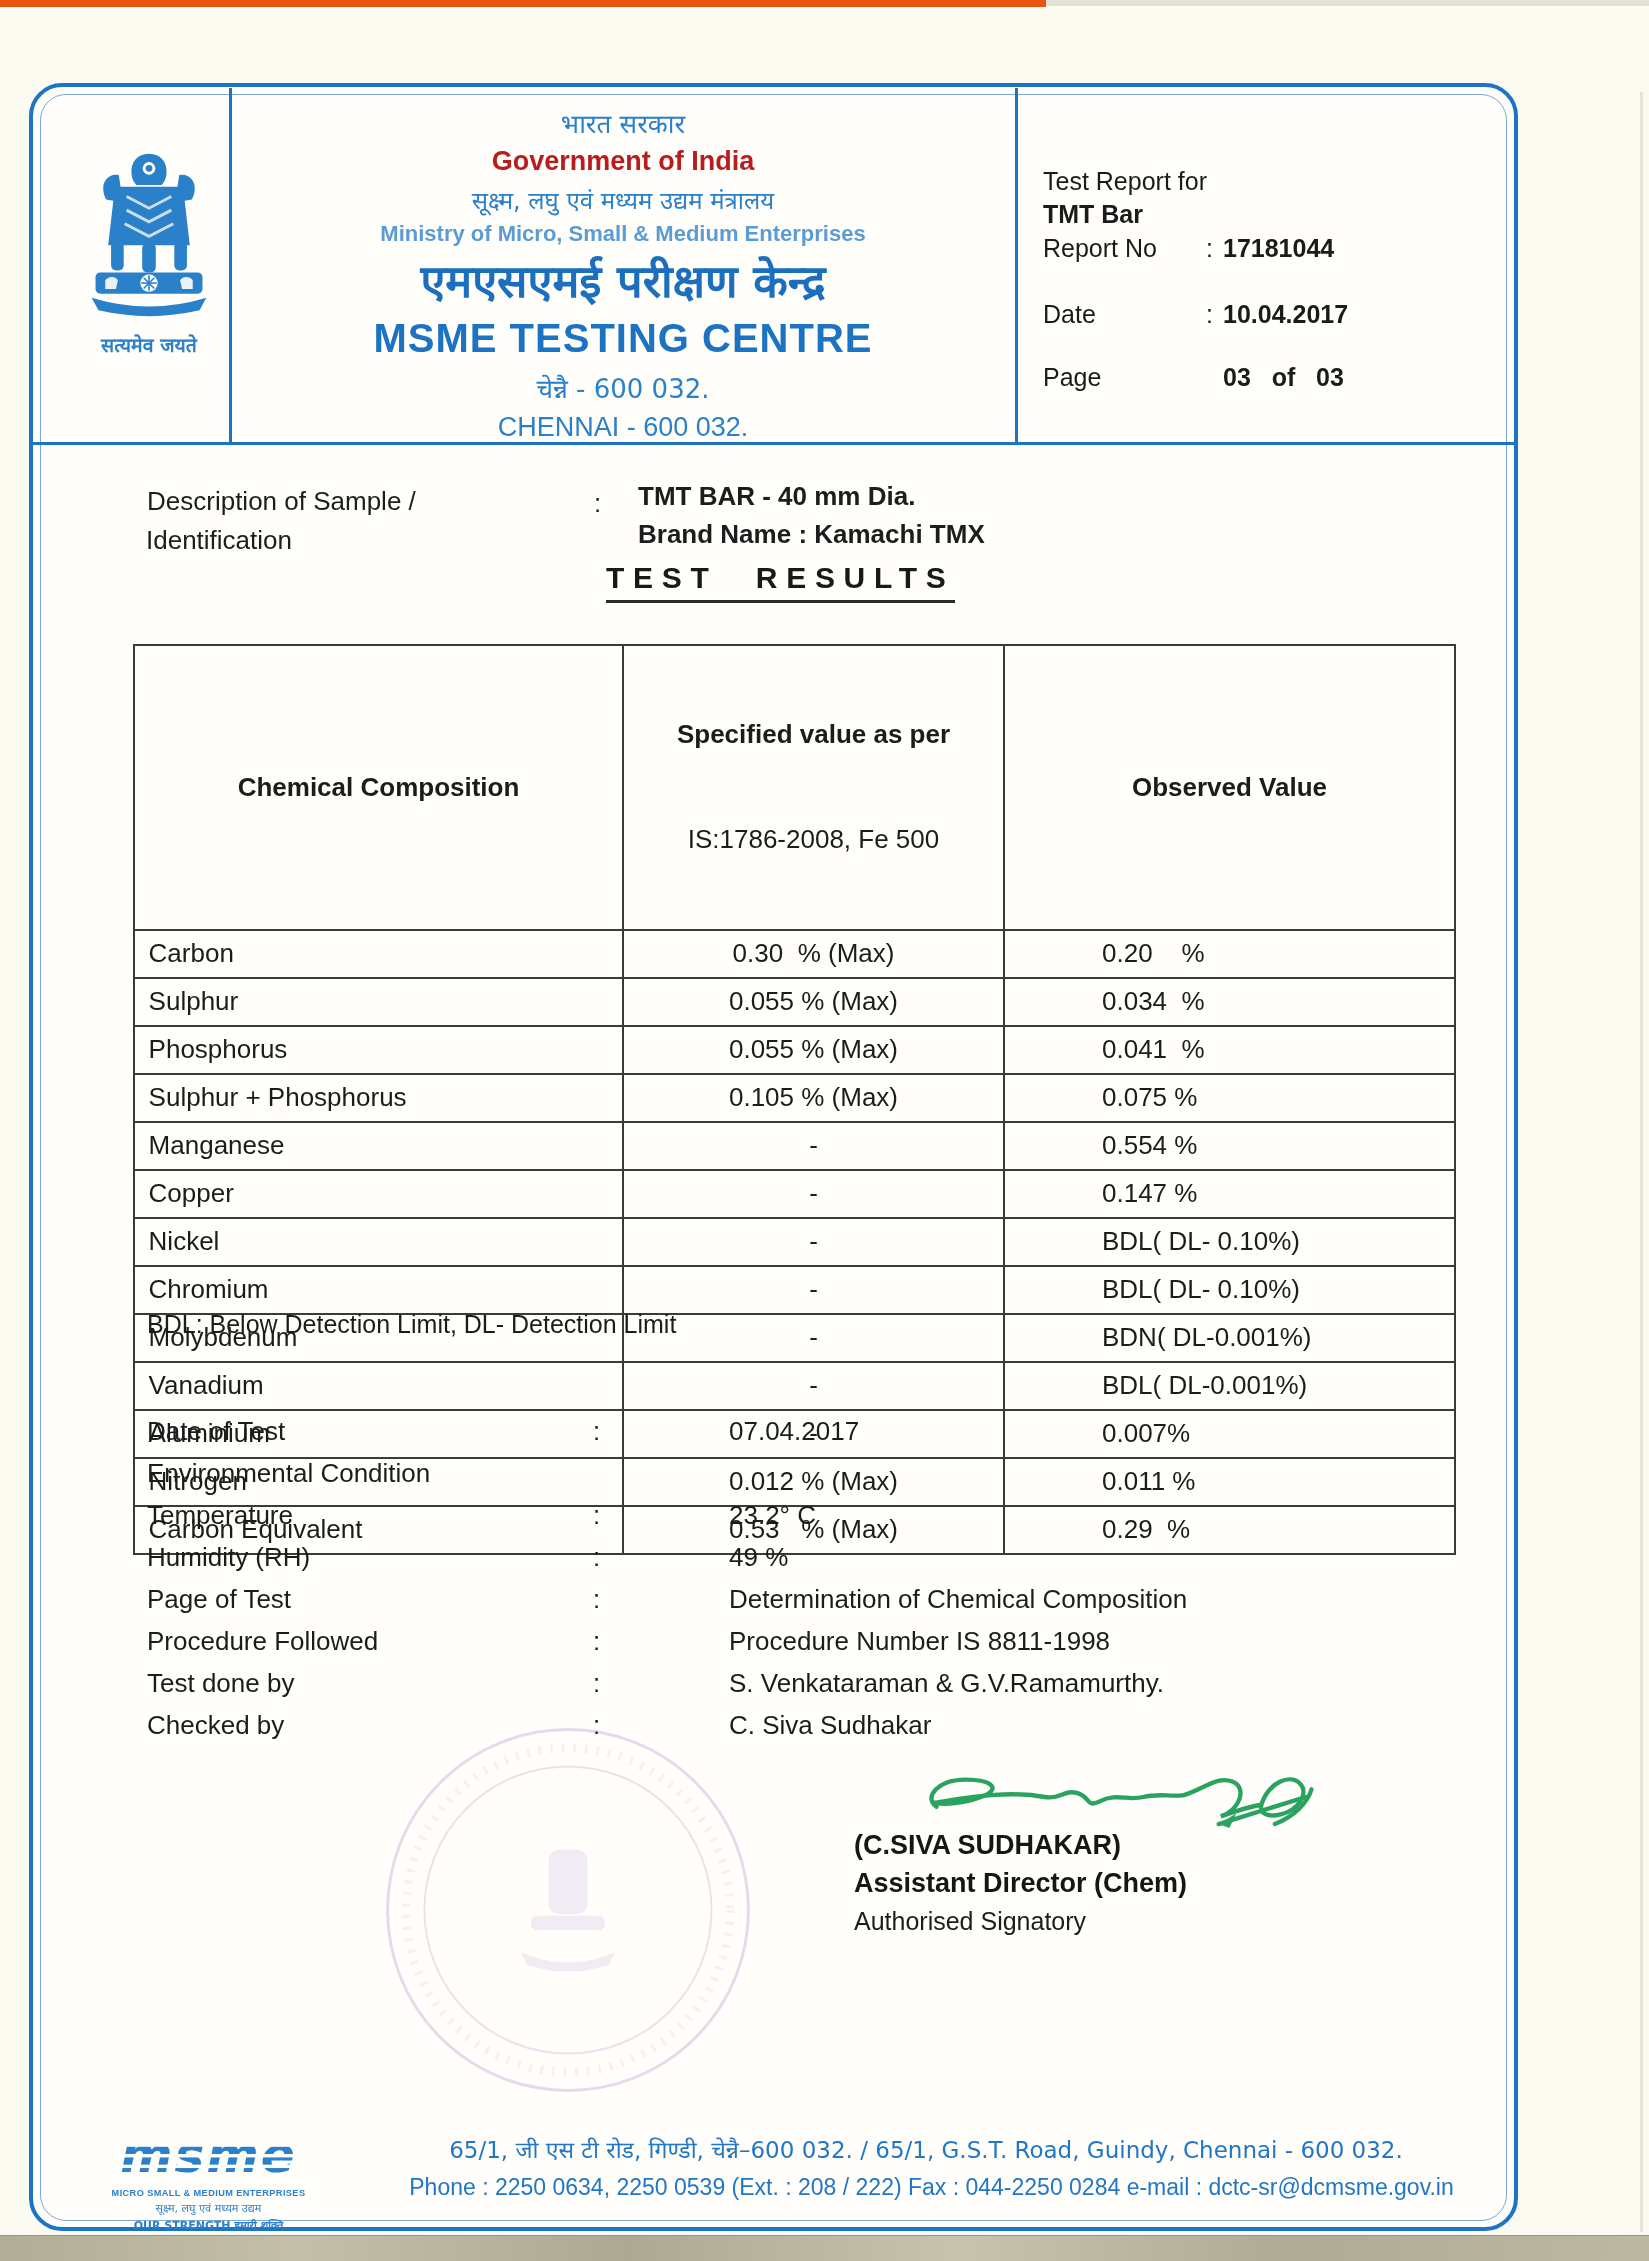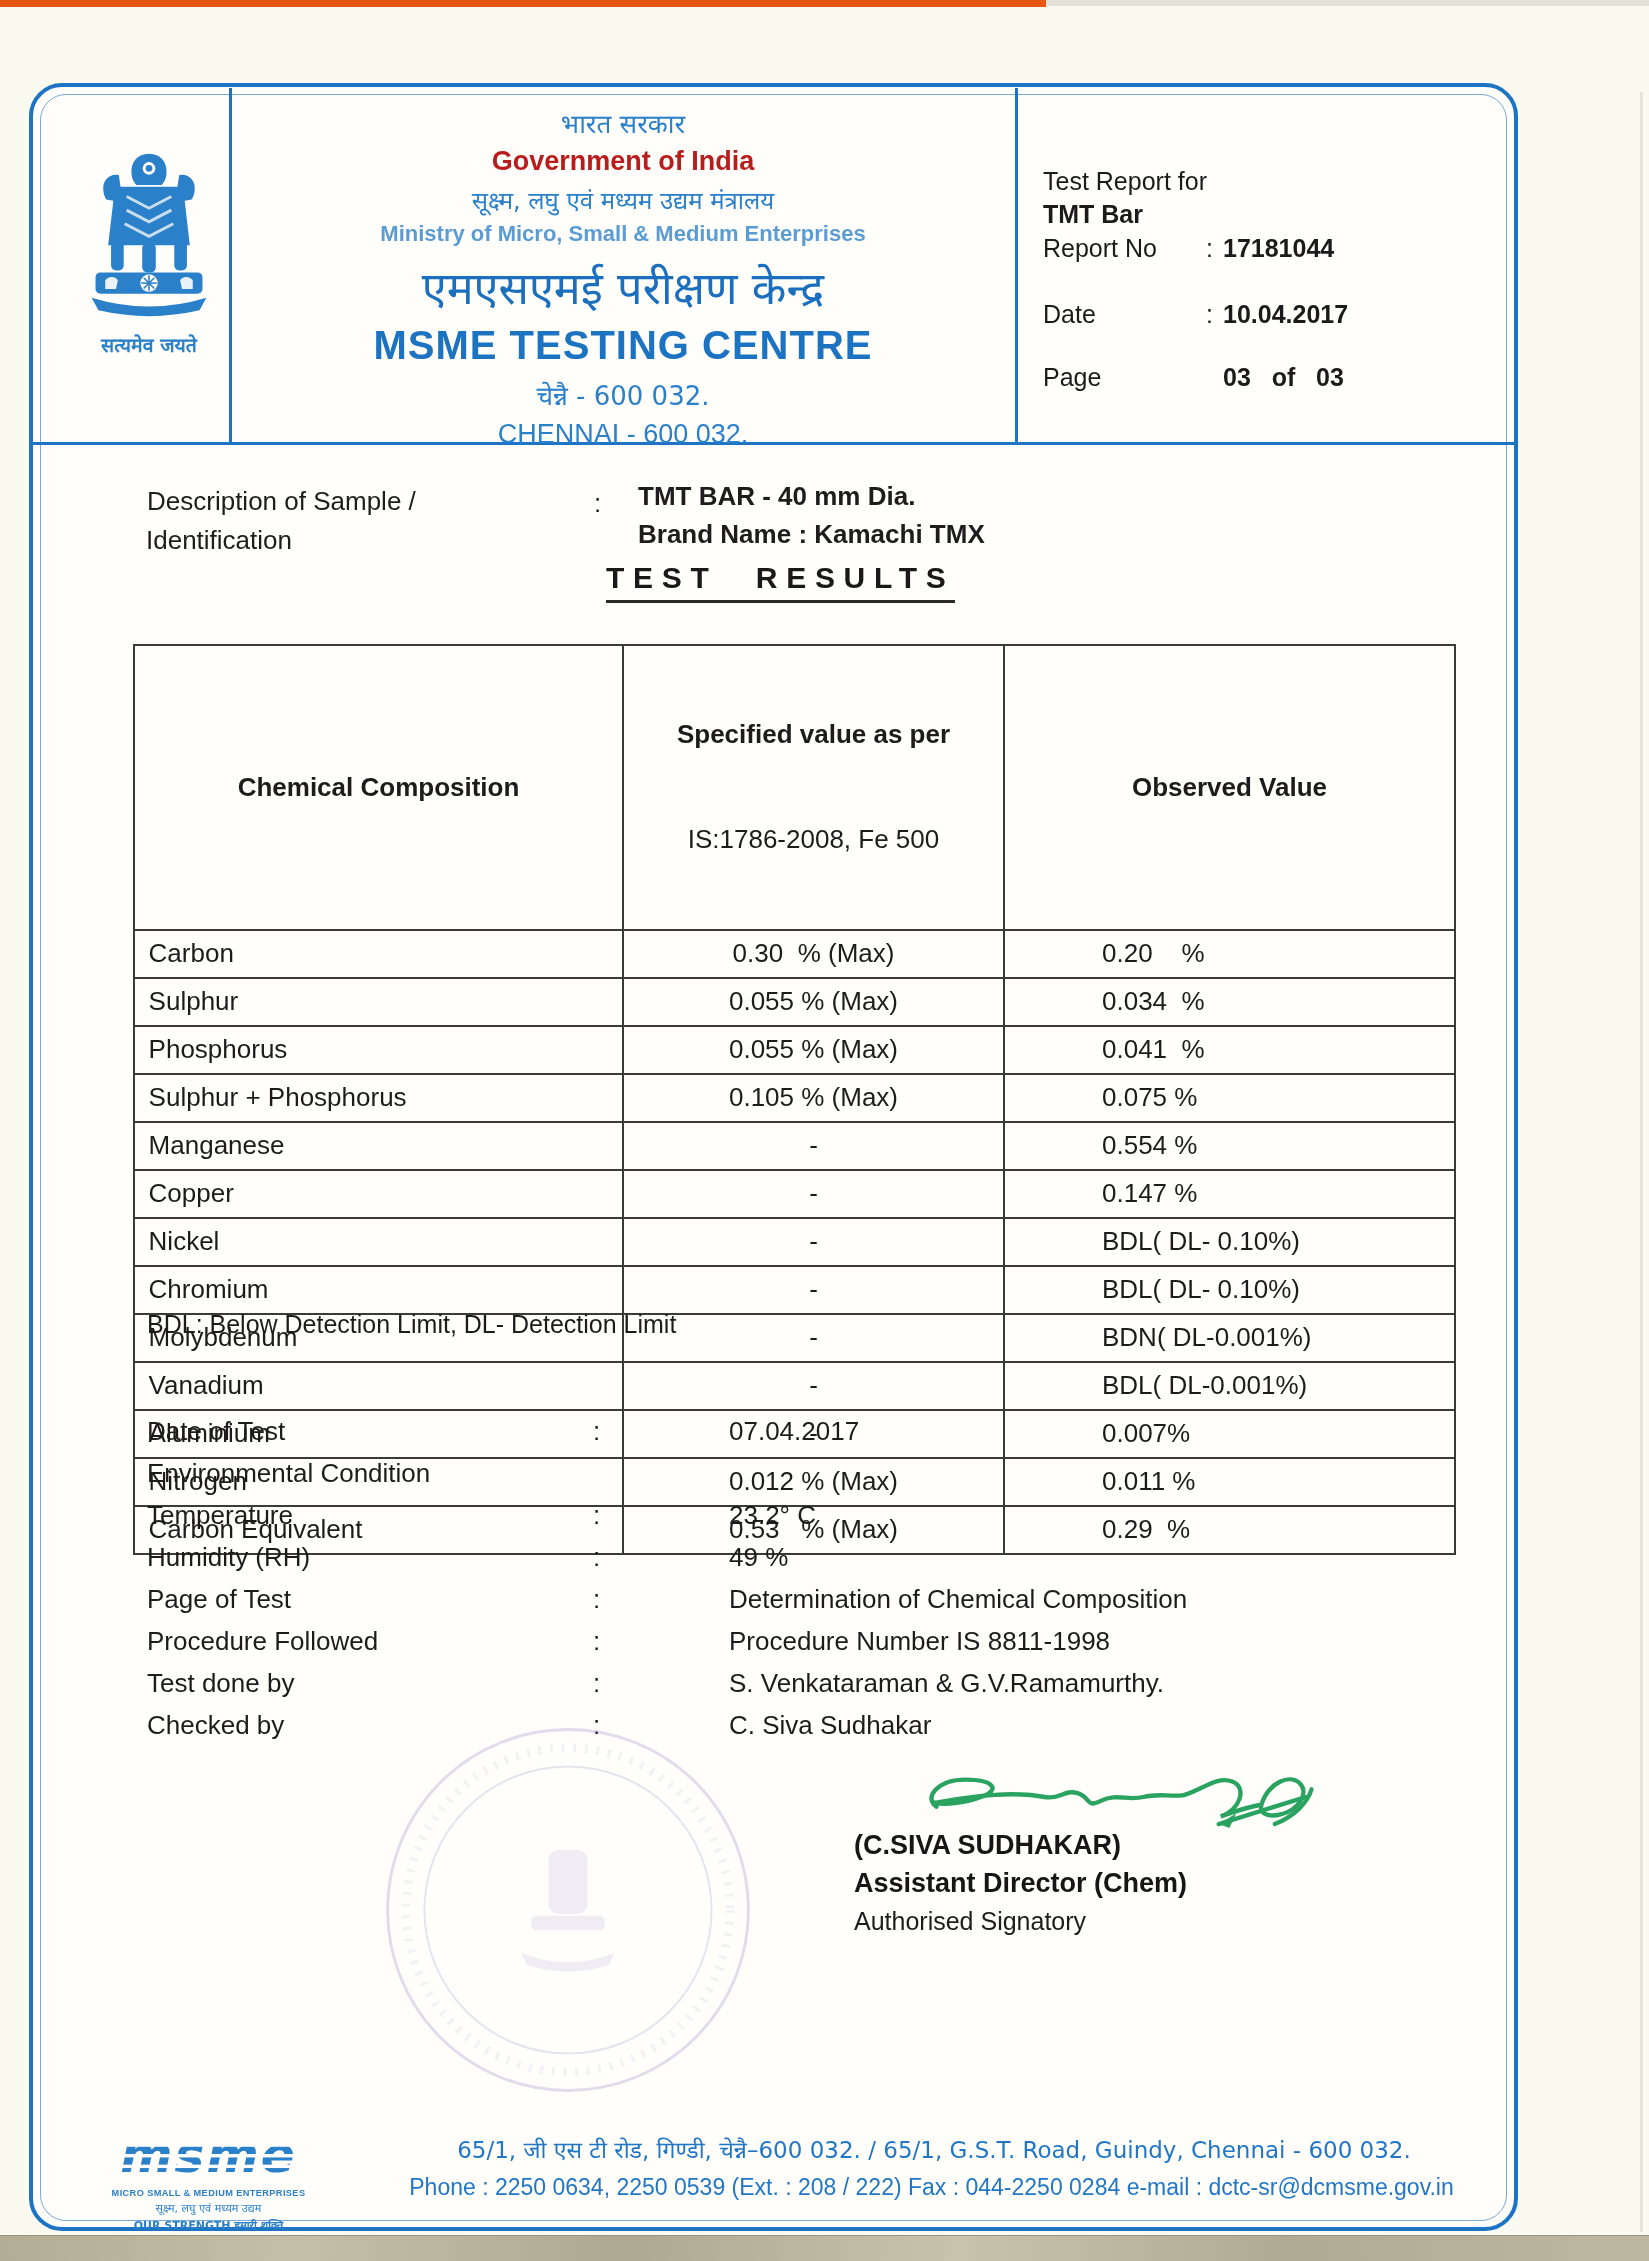--- a/index.html
+++ b/index.html
@@ -32,21 +32,21 @@
   
   .emblem{position:absolute;left:76px;top:146px;width:146px;text-align:center;}
   .emblem .motto{margin-top:5.8px;font-size:19.4px;font-weight:bold;color:#2b80ca;}
 
   
   .centre-block{position:absolute;left:233px;top:99px;width:780px;text-align:center;}
   .cb-hi1{font-size:26px;color:#2b80ca;margin-top:5.8px;}
   .cb-en1{font-size:27px;font-weight:bold;color:#b91c1c;margin-top:4.9px;}
   .cb-hi2{font-size:24px;color:#2b80ca;margin-top:6.8px;text-align:center;}
   .cb-en2{font-size:22px;color:#5b9cd4;margin-top:4.9px;font-weight:bold;}
-  .cb-hi3{font-size:45px;font-weight:normal;color:#1c6fbe;margin-top:18px;line-height:1.05;}
+  .cb-hi3{font-size:45px;font-weight:bold;color:#1c6fbe;margin-top:11px;line-height:1.05;}
   .cb-en3{font-size:40px;font-weight:bold;color:#1c73c2;margin-top:10px;letter-spacing:1px;}
   .cb-hi4{font-size:26px;color:#2b80ca;margin-top:9.7px;}
   .cb-en4{font-size:27px;color:#2b80ca;margin-top:5.8px;}
 
   
   .ri{position:absolute;font-size:25px;color:#1b1b1b;white-space:pre;}
   .ri-title{left:1043px;top:167px;}
   .ri-subject{left:1043px;top:200px;font-weight:bold;}
   .ri-rn-label{left:1043px;top:234px;}
   .ri-rn-colon{left:1206px;top:234px;}
@@ -97,21 +97,21 @@
   .sig-role{font-size:25px;color:#1d1d1d;margin-top:7.8px;}
 
   
   .stamp{position:absolute;left:374px;top:1716px;opacity:0.9;}
 
   
   .footer-logo{position:absolute;left:89px;top:2127px;width:239px;text-align:center;color:#2b80ca;}
   .fl-line1{font-size:9.2px;font-weight:bold;letter-spacing:0.4px;margin-top:1px;}
   .fl-line2{font-size:11px;margin-top:1.9px;}
   .fl-line3{font-size:11px;font-weight:bold;margin-top:1.9px;}
-  .footer-addr{position:absolute;left:369px;top:2133px;width:1130px;text-align:center;
+  .footer-addr{position:absolute;left:361px;top:2133px;width:1130px;text-align:center;
     font-size:23px;color:#2177c5;}
   .footer-contact{position:absolute;left:301px;top:2174px;width:1261px;text-align:center;
     font-size:23px;color:#2177c5;}
 </style>
 </head>
 <body>
 
 <div class="page">
 
   <div class="top-stripe"></div>

